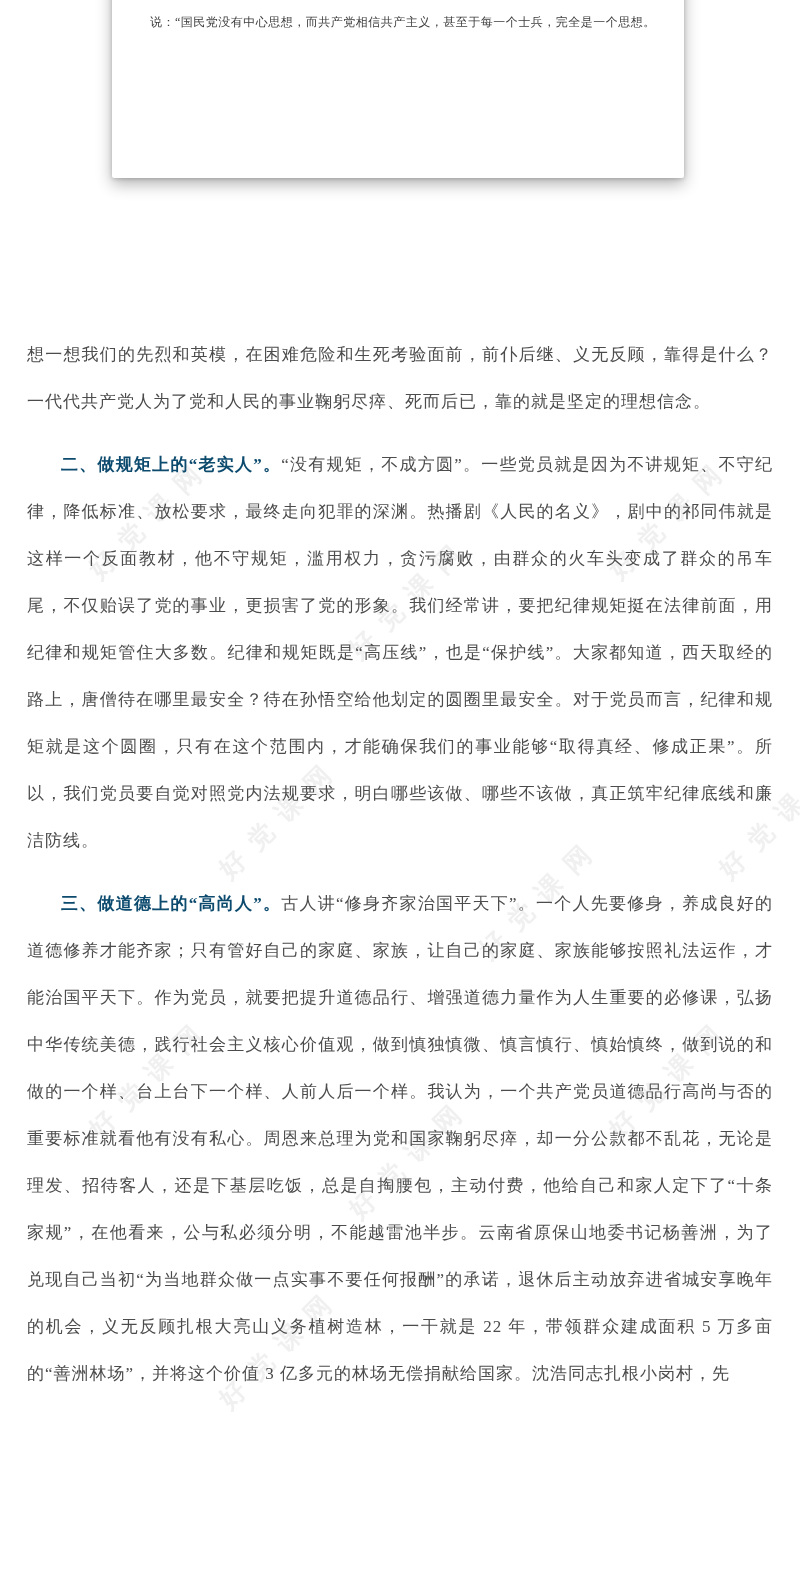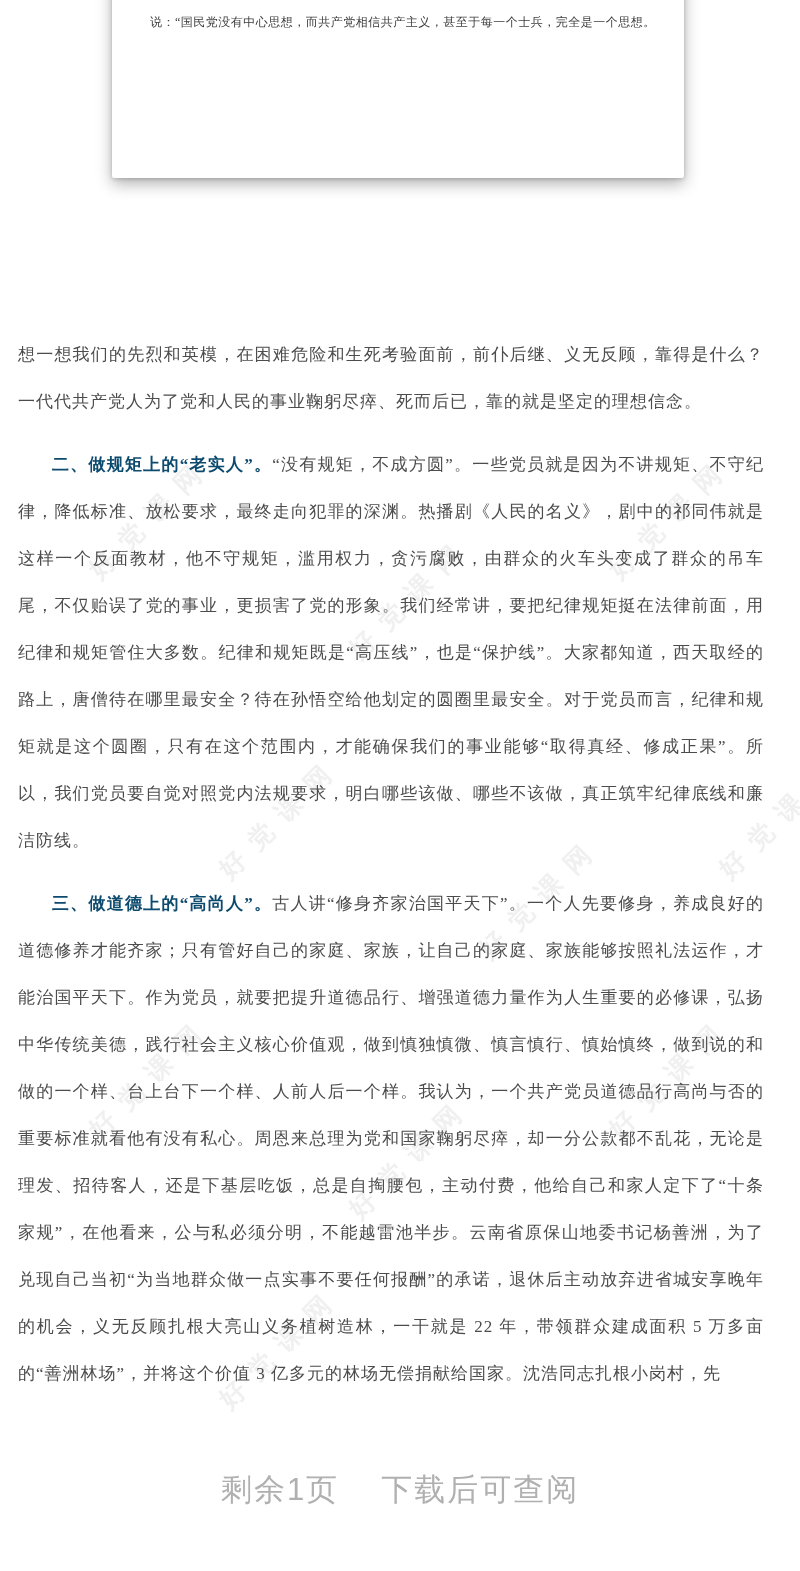--- a/index.html
+++ b/index.html
@@ -28,21 +28,21 @@
     color: #3d3d3d;
     letter-spacing: 0.5px;
     text-align: justify;
     white-space: nowrap;
     overflow: hidden;
   }
 
   
   .doc-body {
     position: absolute;
-    left: 18px; top: 331px;
+    left: 27px; top: 331px;
     width: 746px;
     color: #4c4c4c;
     font-size: 17px;
     line-height: 47px;
     letter-spacing: 1px;
     text-align: justify;
     text-justify: inter-ideograph;
   }
   .doc-paragraph { margin-bottom: 16px; }
   .doc-paragraph.indented { text-indent: 2em; }
@@ -100,17 +100,14 @@
       <span class="lead"></span><span>想一想我们的先烈和英模，在困难危险和生死考验面前，前仆后继、义无反顾，靠得是什么？一代代共产党人为了党和人民的事业鞠躬尽瘁、死而后已，靠的就是坚定的理想信念。</span>
     </div>
     <div class="doc-paragraph indented">
       <span class="lead">二、做规矩上的“老实人”。</span><span>“没有规矩，不成方圆”。一些党员就是因为不讲规矩、不守纪律，降低标准、放松要求，最终走向犯罪的深渊。热播剧《人民的名义》，剧中的祁同伟就是这样一个反面教材，他不守规矩，滥用权力，贪污腐败，由群众的火车头变成了群众的吊车尾，不仅贻误了党的事业，更损害了党的形象。我们经常讲，要把纪律规矩挺在法律前面，用纪律和规矩管住大多数。纪律和规矩既是“高压线”，也是“保护线”。大家都知道，西天取经的路上，唐僧待在哪里最安全？待在孙悟空给他划定的圆圈里最安全。对于党员而言，纪律和规矩就是这个圆圈，只有在这个范围内，才能确保我们的事业能够“取得真经、修成正果”。所以，我们党员要自觉对照党内法规要求，明白哪些该做、哪些不该做，真正筑牢纪律底线和廉洁防线。</span>
     </div>
     <div class="doc-paragraph indented">
       <span class="lead">三、做道德上的“高尚人”。</span><span>古人讲“修身齐家治国平天下”。一个人先要修身，养成良好的道德修养才能齐家；只有管好自己的家庭、家族，让自己的家庭、家族能够按照礼法运作，才能治国平天下。作为党员，就要把提升道德品行、增强道德力量作为人生重要的必修课，弘扬中华传统美德，践行社会主义核心价值观，做到慎独慎微、慎言慎行、慎始慎终，做到说的和做的一个样、台上台下一个样、人前人后一个样。我认为，一个共产党员道德品行高尚与否的重要标准就看他有没有私心。周恩来总理为党和国家鞠躬尽瘁，却一分公款都不乱花，无论是理发、招待客人，还是下基层吃饭，总是自掏腰包，主动付费，他给自己和家人定下了“十条家规”，在他看来，公与私必须分明，不能越雷池半步。云南省原保山地委书记杨善洲，为了兑现自己当初“为当地群众做一点实事不要任何报酬”的承诺，退休后主动放弃进省城安享晚年的机会，义无反顾扎根大亮山义务植树造林，一干就是 22 年，带领群众建成面积 5 万多亩的“善洲林场”，并将这个价值 3 亿多元的林场无偿捐献给国家。沈浩同志扎根小岗村，先</span>
     </div>
   </div>
 
-  <div class="footer-banner">
-    <span class="remaining">剩余1页</span><span>下载后可查阅</span>
-  </div>
 
 </div>
 
 </body></html>

